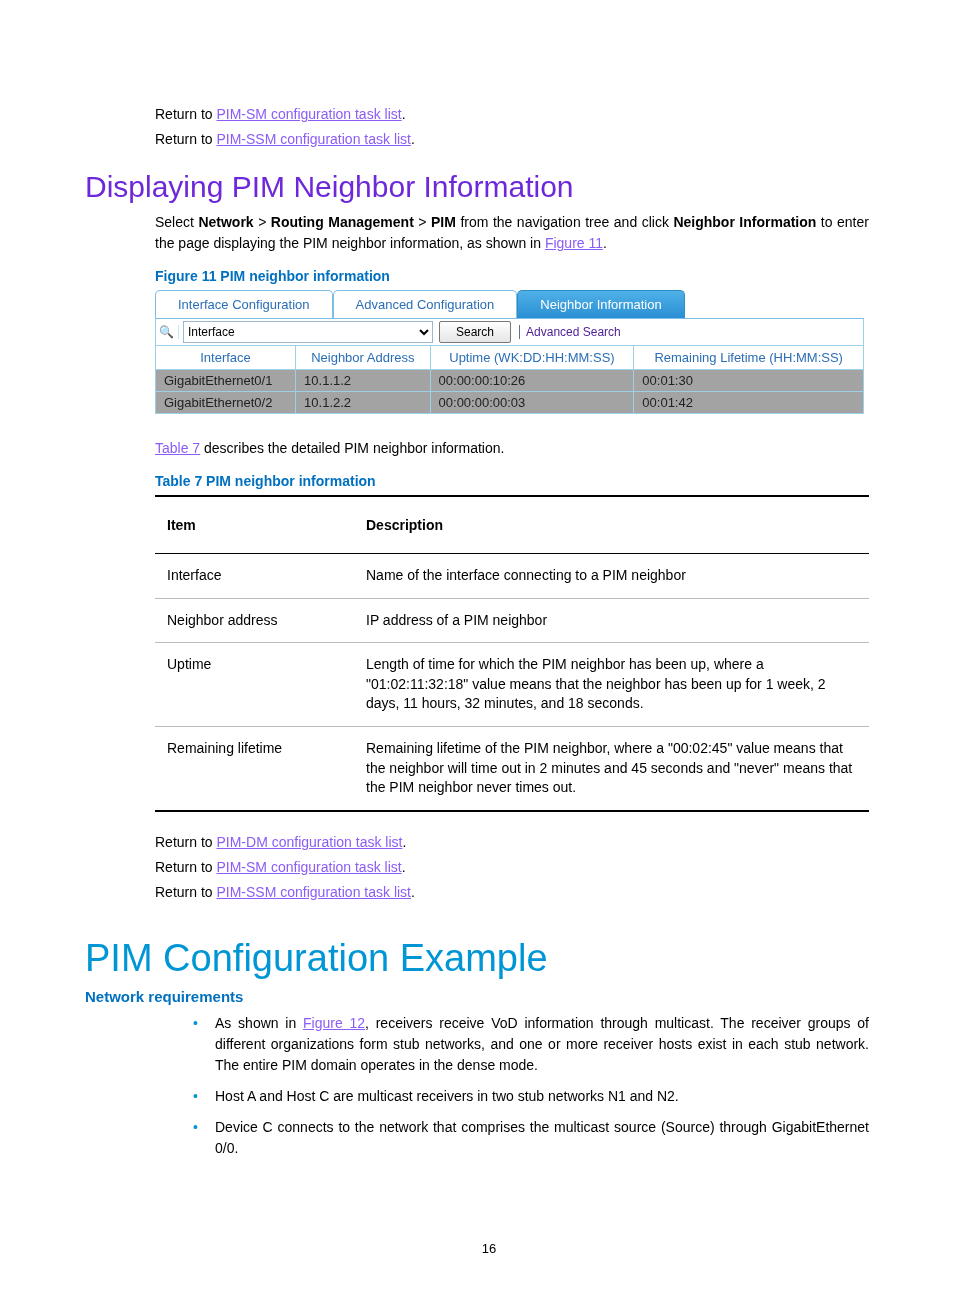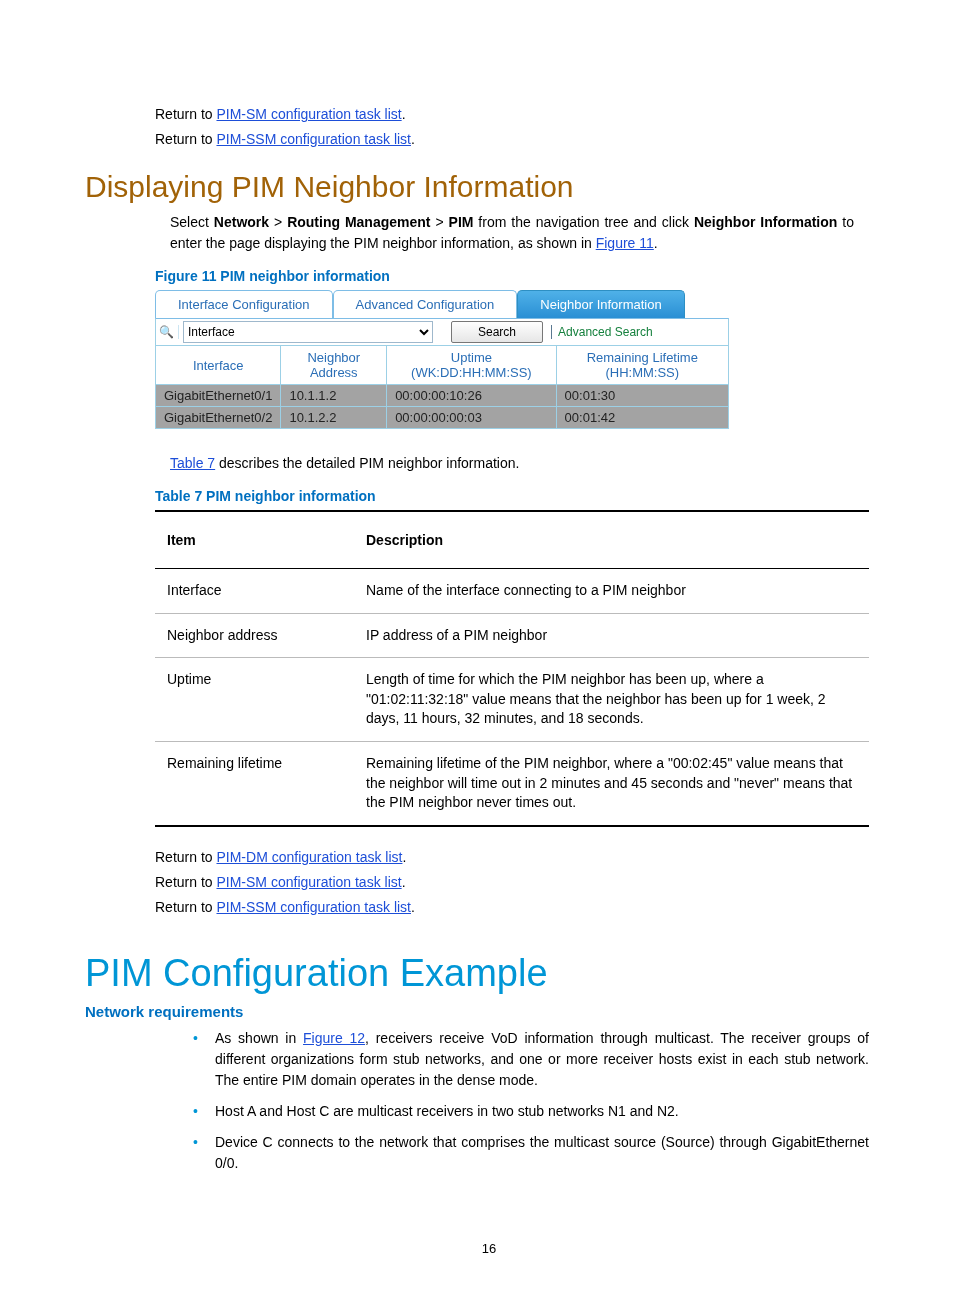--- a/index.html
+++ b/index.html
@@ -14,32 +14,32 @@
     width: 954px;
     min-height: 1294px;
     padding: 100px 85px 40px 85px;
     box-sizing: border-box;
     position: relative;
   }
   .indent {
     margin-left: 70px;
   }
   .para {
-    margin: 6px 15px;
+    margin: 6px 0;
     line-height: 1.5;
   }
   .return-line { margin: 4px 0; }
   a.link {
-    color: #1d4ed8;
+    color: #8b5cf6;
     text-decoration: underline;
   }
   h2.section-h {
     font-family: "Segoe UI Light", "Segoe UI", Arial, sans-serif;
     font-weight: 300;
-    color: #a16207;
+    color: #6d28d9;
     font-size: 30px;
     margin: 20px 0 8px 0;
   }
   h1.big-h {
     font-family: "Segoe UI Light", "Segoe UI", Arial, sans-serif;
     font-weight: 300;
     color: #0096D6;
     font-size: 38px;
     margin: 34px 0 8px 0;
   }
@@ -53,21 +53,21 @@
     font-weight: bold;
     margin: 4px 0 8px 0;
     font-size: 15px;
   }
   strong { font-weight: bold; }
 
   
   .figure {
     border: 0;
     margin: 4px 0 24px 0;
-    width: 574px;
+    width: 709px;
   }
   .tabs {
     display: flex;
     align-items: flex-end;
     font-family: Arial, sans-serif;
     font-size: 13px;
   }
   .tab {
     border: 1px solid #7ebde6;
     border-bottom: none;
@@ -105,26 +105,26 @@
     border: 1px solid #9fb8cc;
     background: #fff;
     margin: 0 4px;
     width: 250px;
   }
   .searchbar button {
     font-size: 12px;
     height: 22px;
     border: 1px solid #777;
     background: linear-gradient(#fefefe,#e6e6e6);
-    padding: 0 26px;
+    padding: 0 16px;
     border-radius: 2px;
-    margin-left: 14px;
+    margin-left: 2px;
   }
   .searchbar .adv {
-    color: #15803d;
+    color: #4c1d95;
     font-size: 12px;
     margin-left: 8px;
     border-left: 1px solid #5a7890;
     padding-left: 6px;
   }
   table.data-table {
     border-collapse: collapse;
     width: 100%;
     font-size: 13px;
     margin-top: -1px;

